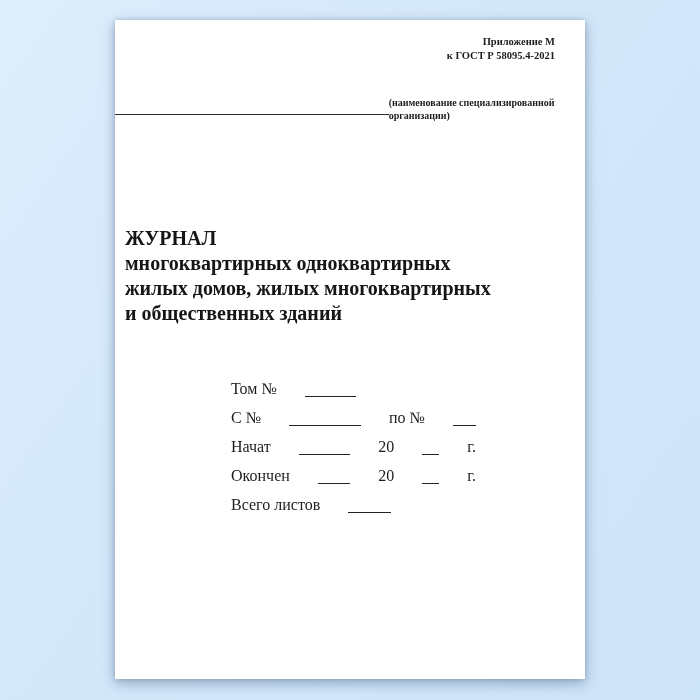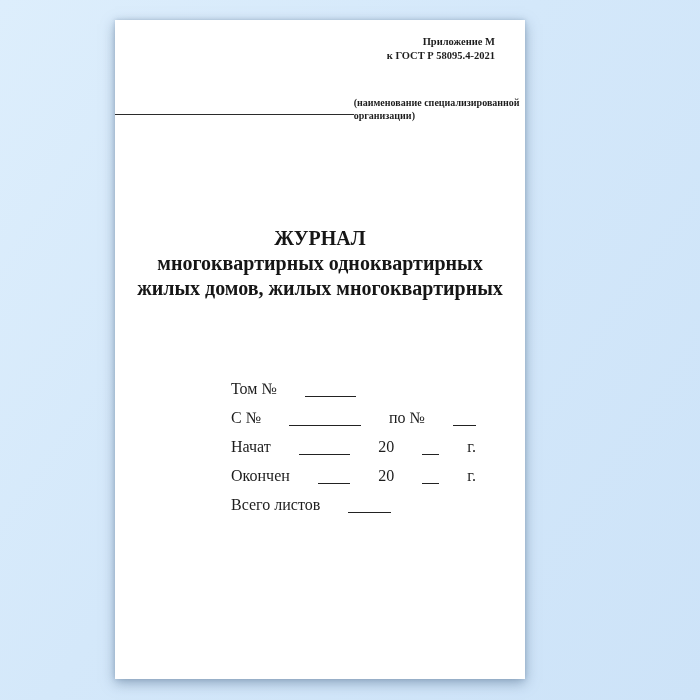--- a/index.html
+++ b/index.html
@@ -5,21 +5,21 @@
   * { margin: 0; padding: 0; box-sizing: border-box; }
   html, body { width: 700px; height: 700px; overflow: hidden; }
   body {
     font-family: "Liberation Serif", "DejaVu Serif", serif;
     background: linear-gradient(125deg, #ddeefc 0%, #d4e8fa 45%, #cde3f8 100%);
     position: relative;
   }
   .page {
     position: absolute;
     left: 115px; top: 20px;
-    width: 410px; height: 659px;
+    width: 470px; height: 659px;
     background: #ffffff;
     box-shadow: 0 4px 12px rgba(104, 131, 160, 0.65), 0 0 4px rgba(104, 131, 160, 0.35);
   }
   .gost-ref {
     position: absolute;
     top: 15px; right: 30px;
     text-align: right;
     font-weight: bold;
     font-size: 10.5px;
     line-height: 14px;
@@ -40,21 +40,20 @@
   .org-caption {
     margin-top: 3px;
     font-weight: bold;
     font-size: 10px;
     line-height: 13px;
     color: #1d1d1d;
   }
   .title-block {
     position: absolute;
     top: 206px; left: 10px; right: 10px;
-    text-align: center;
     font-weight: bold;
     font-size: 20px;
     line-height: 25px;
     color: #161616;
   }
   .form-block {
     position: absolute;
     top: 359px; left: 116px;
     font-size: 16px;
     color: #1d1d1d;
@@ -94,20 +93,21 @@
 
   <div class="org-block">
     <div class="org-line"></div>
     <div class="org-caption">(наименование специализированной организации)</div>
   </div>
 
   <div class="title-block">
     <div>ЖУРНАЛ</div>
     <div>многоквартирных одноквартирных</div>
     <div>жилых домов, жилых многоквартирных</div>
+    <div>и общественных зданий</div>
   </div>
 
   <div class="form-block">
 
     <div class="form-row w1">
       <span>Том №</span>
       <span class="ln fill"></span>
     </div>
 
     <div class="form-row w2">

